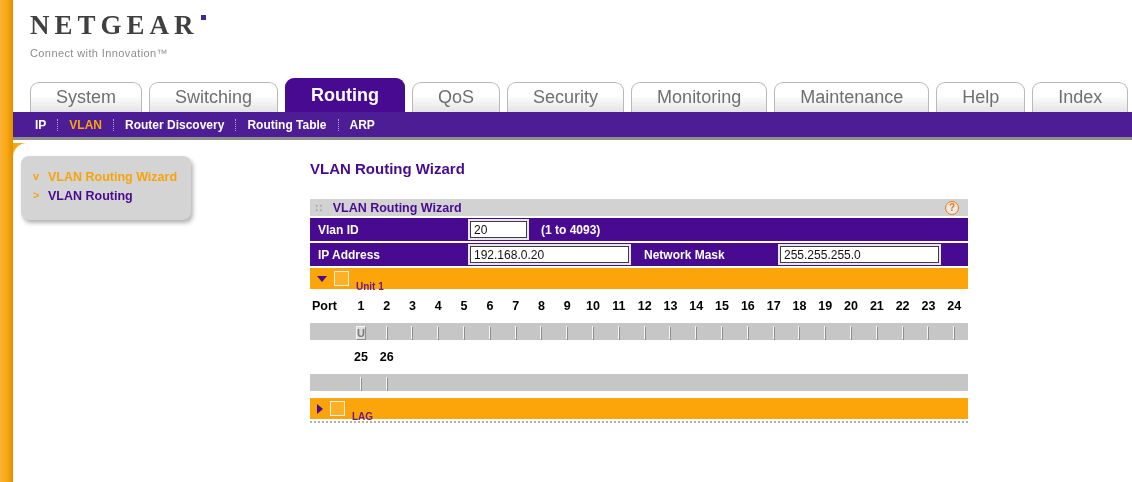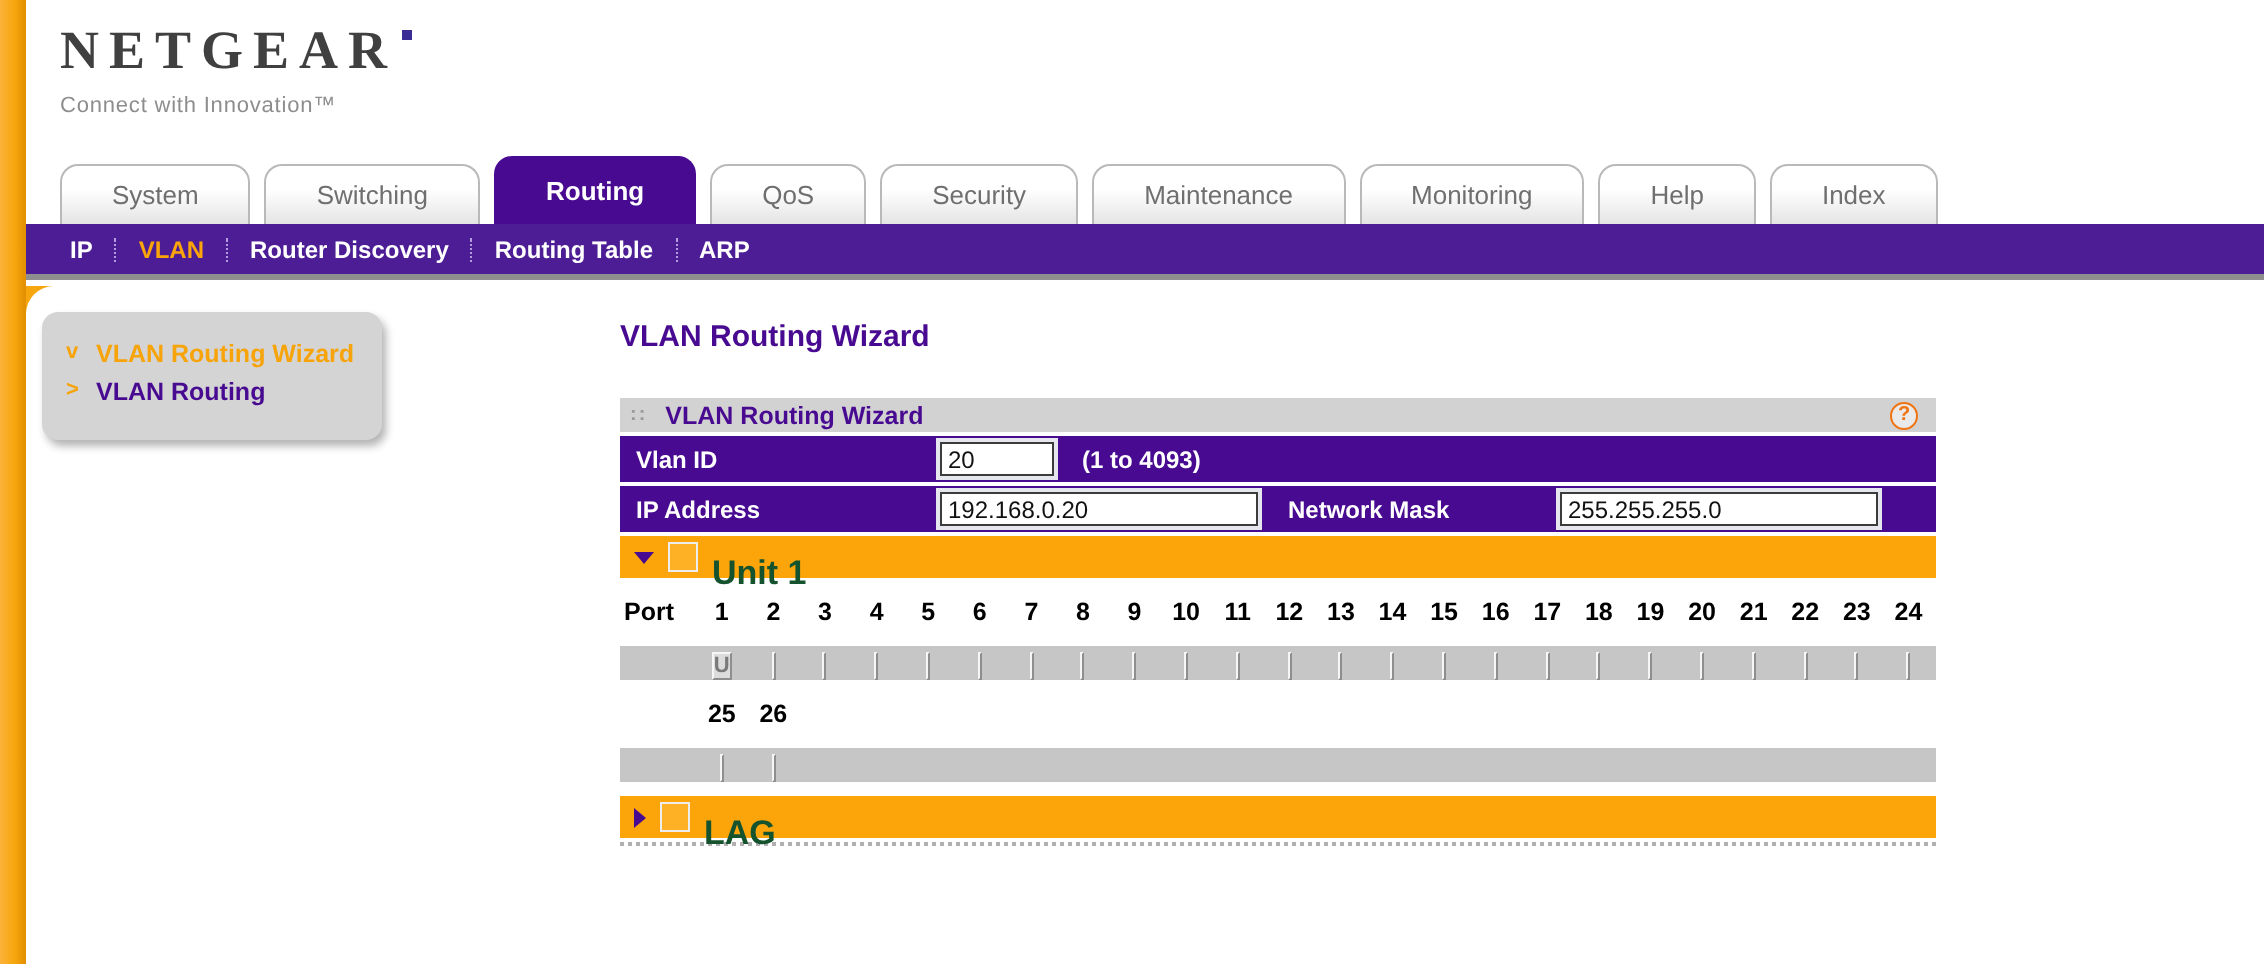--- a/index.html
+++ b/index.html
@@ -36,21 +36,21 @@
   
   .tabs {
     position:absolute; left:30px; top:78px; height:34px;
     display:flex; align-items:flex-end; gap:7px; z-index:3;
   }
   .tab {
     height:30px; padding:0 25px; display:flex; align-items:center;
     background:linear-gradient(#ffffff,#ffffff 40%,#e4e4e4);
     border:1px solid #b9b9b9; border-bottom:none;
     border-radius:9px 9px 0 0;
-    color:#6f6f6f; font-size:13px; cursor:pointer; white-space:nowrap;
+    color:#6f6f6f; font-size:18px; cursor:pointer; white-space:nowrap;
   }
   .tab.active {
     height:34px; background:#470a91; border-color:#470a91; color:#ffffff;
     font-weight:bold;
   }
   
   .submenu {
     position:absolute; left:13px; right:0; top:112px; height:28px;
     background:#4c1d95; border-bottom:3px solid #8f8f8f;
     display:flex; align-items:center; padding-left:22px; z-index:2;
@@ -128,21 +128,21 @@
   }
   .tri-right {
     width:0; height:0; border-top:5px solid transparent;
     border-bottom:5px solid transparent; border-left:6px solid #470a91;
     cursor:pointer;
   }
   .obar .chk {
     width:15px; height:15px; margin:0 7px;
     border:1px solid #ededed; background:#ffb126; cursor:pointer;
   }
-  .obar .olabel { color:#14532d; font-size:17px; font-weight:bold;margin-top:16px; }
+  .obar .olabel { color:#701a75; font-size:10px; font-weight:bold;margin-top:16px; }
   
   .num-row {
     display:flex; height:34px; align-items:center;
     font-size:12.5px; font-weight:bold; color:#000; background:#ffffff;
   }
   .num-row .port-label { width:38px; padding-left:2px; }
   .pcol { flex:0 0 25.8px; text-align:center; }
   .cell-row {
     display:flex; height:17px; background:#c6c6c6; align-items:center;
   }
@@ -165,22 +165,22 @@
 
 <div class="logo">NETGEAR</div>
 <div class="tagline">Connect with Innovation™</div>
 
 <div class="tabs" id="tabs">
     <div class="tab">System</div>
     <div class="tab">Switching</div>
     <div class="tab active">Routing</div>
     <div class="tab">QoS</div>
     <div class="tab">Security</div>
+    <div class="tab">Monitoring</div>
     <div class="tab">Maintenance</div>
-    <div class="tab">Monitoring</div>
     <div class="tab">Help</div>
     <div class="tab">Index</div>
   </div>
 
 <div class="submenu" id="submenu">
     <span class="submenu-item">IP</span>
     <span class="submenu-sep"></span>
     <span class="submenu-item active">VLAN</span>
     <span class="submenu-sep"></span>
     <span class="submenu-item">Router Discovery</span>

